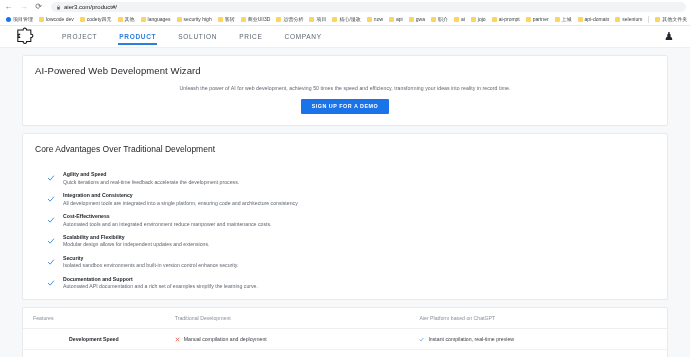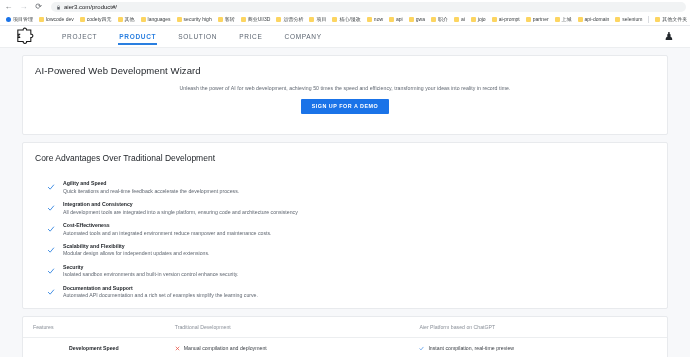--- a/index.html
+++ b/index.html
@@ -89,21 +89,21 @@
     padding: 7px 22px 0;
     height: 313px;
   }
   .card {
     background: #ffffff;
     border: 1px solid #e8eaed;
     border-radius: 2px;
   }
 
   
-  .hero { padding: 9px 12px 20px; margin-bottom: 7px; }
+  .hero { padding: 9px 12px 11px; margin-bottom: 7px; }
   .hero-title {
     font-size: 9.5px; color: #23272c; font-weight: normal;
     letter-spacing: 0.1px; margin-bottom: 9px;
   }
   .hero-sub {
     font-size: 5.2px; color: #5f6670; text-align: center;
     margin-bottom: 8px; letter-spacing: 0.05px;
   }
   .hero-cta-wrap { display: flex; justify-content: center; }
   .btn-primary {

